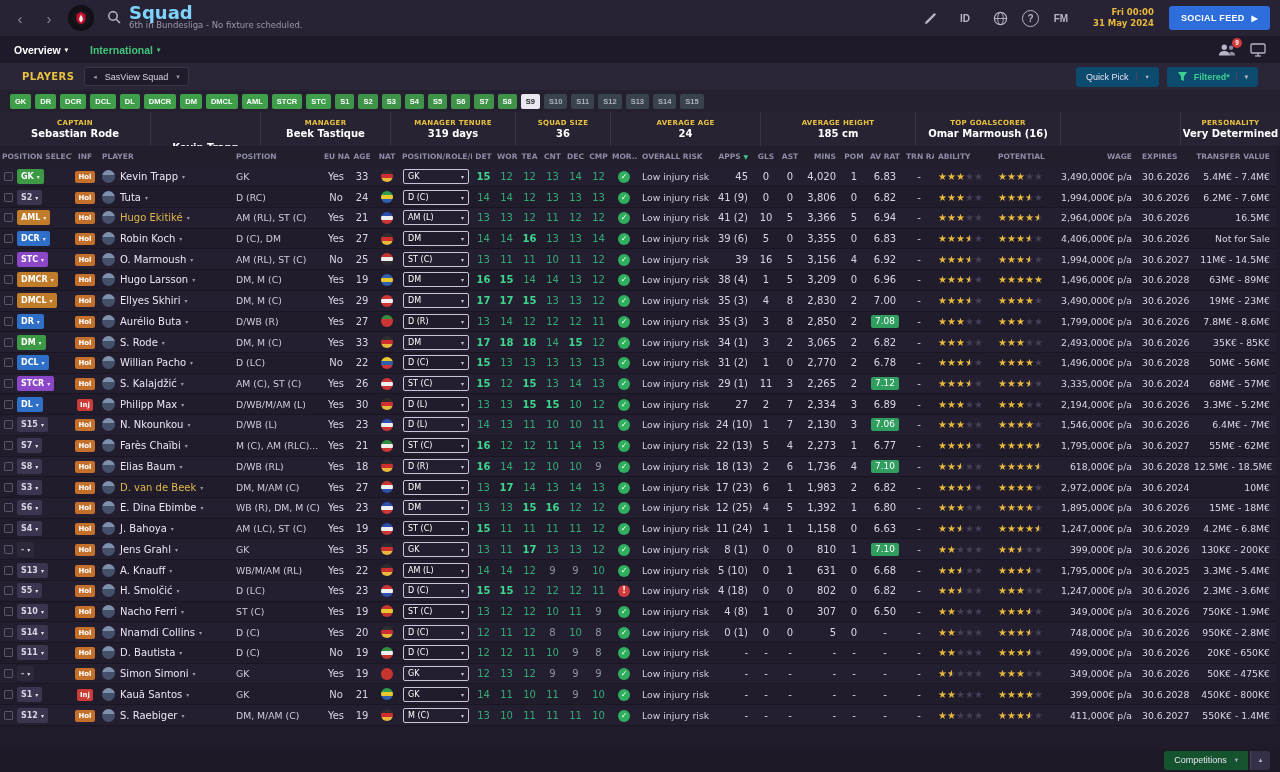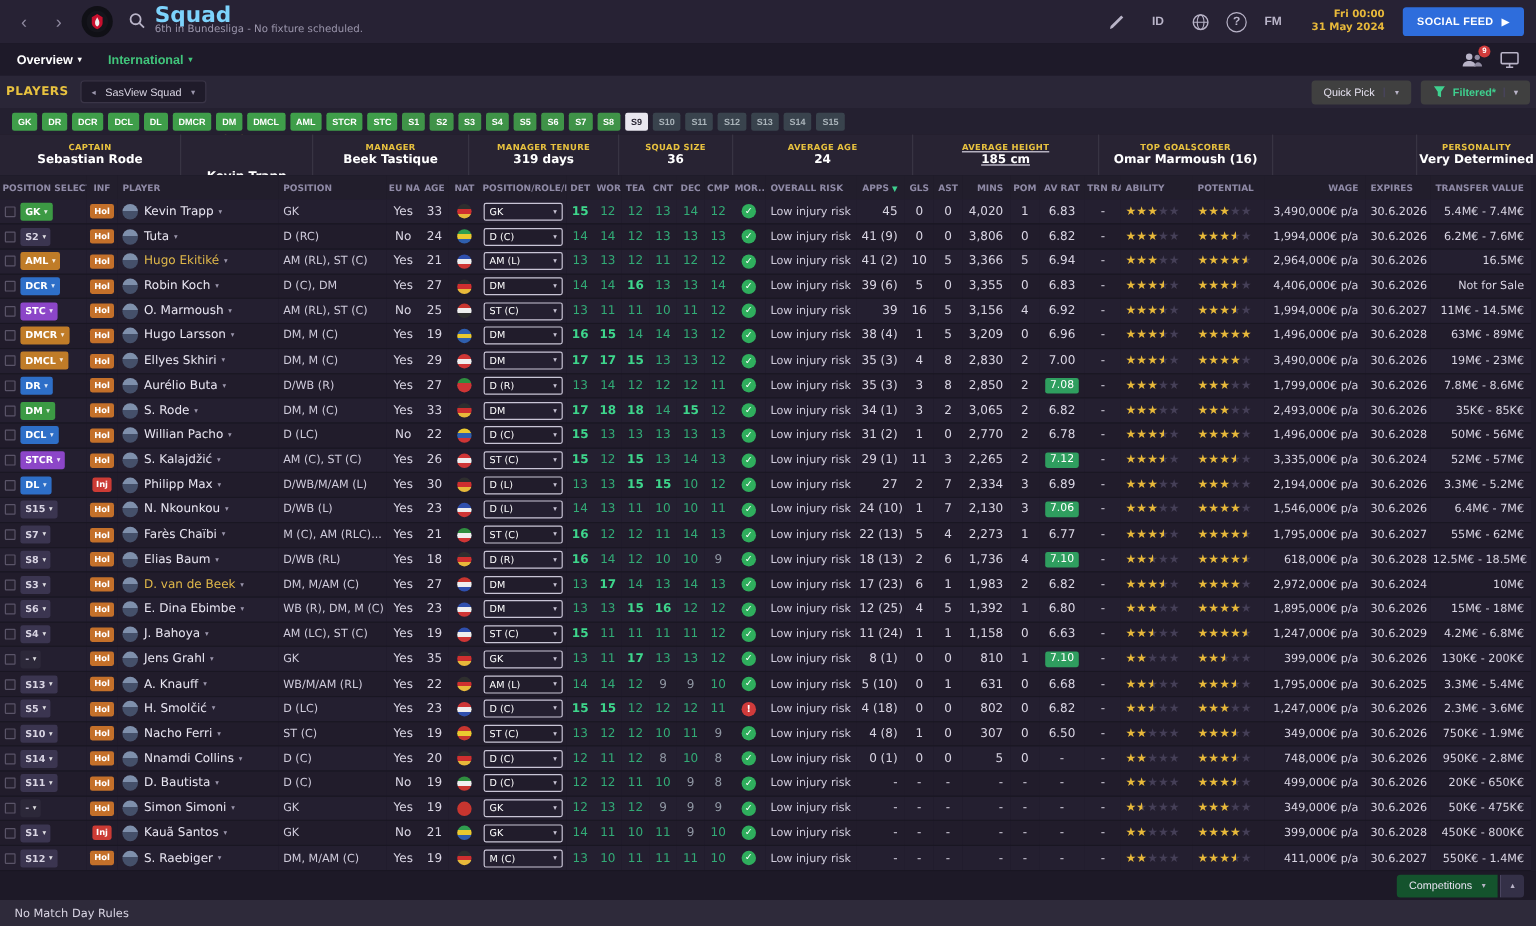--- a/index.html
+++ b/index.html
@@ -28,26 +28,26 @@
   .tabbar{height:27px;background:#1e1a29;display:flex;align-items:center;padding:0 14px;gap:22px;flex:0 0 auto}
   .tab{background:none;border:none;font-size:10.5px;font-weight:bold;cursor:pointer;display:flex;align-items:center;gap:4px}
   .tab .dd{font-size:6.5px}
   .tab-active{color:#fff}
   .tab-alt{color:#41c47b}
   .tabbar-right{margin-left:auto;display:flex;align-items:center;gap:14px}
   .tabicon{position:relative;background:none;border:none;cursor:pointer;display:flex;align-items:center}
   .notifbadge{position:absolute;top:-5px;right:-6px;background:#d03b3b;color:#fff;font-size:6.5px;font-weight:bold;width:10px;height:10px;border-radius:50%;display:flex;align-items:center;justify-content:center}
 
   
-  .playersbar{height:27px;background:#2a2637;display:flex;align-items:center;padding:0 5px;gap:10px;flex:0 0 auto}
+  .playersbar{height:27px;background:#2a2637;display:flex;align-items:center;padding:0 22px;gap:10px;flex:0 0 auto}
   .players-label{color:#e8c23f;font-size:10px;font-weight:bold;letter-spacing:.4px}
   .viewdd{background:#1f1b2a;border:1px solid #3a3547;border-radius:3px;height:19px;display:flex;align-items:center;gap:8px;padding:0 8px;color:#d9d5e3;font-size:9px;cursor:pointer}
   .viewdd .tri{font-size:7px;color:#9b96ac}
   .pb-right{margin-left:auto;display:flex;align-items:center;gap:8px}
-  .btn-dark{background:#404040;border:none;border-radius:3px;height:20px;display:flex;align-items:center;padding:0 10px;color:#e6e2f0;font-size:9px;cursor:pointer;gap:8px}
+  .btn-dark{background:#0c4a6e;border:none;border-radius:3px;height:20px;display:flex;align-items:center;padding:0 10px;color:#e6e2f0;font-size:9px;cursor:pointer;gap:8px}
   .btn-dark .seg{border-left:1px solid #4a4560;padding-left:8px;font-size:6.5px;color:#b9b4c8}
   .btn-filter{color:#3fd08f;font-weight:bold;gap:6px}
 
   
   .chiprow{height:22px;background:#242030;display:flex;align-items:center;padding:0 10px;gap:4px;flex:0 0 auto}
   .chip{height:15px;border:none;border-radius:2px;font-size:7.5px;font-weight:bold;padding:0 5px;cursor:pointer;color:#fff}
   .chip-pos{background:#3f9e4a}
   .chip-sub{background:#3f9348}
   .chip-active{background:#e9e7ef;color:#25212f}
   .chip-dark{background:#39434d;color:#aab4ba}
@@ -269,21 +269,21 @@
         <span class="sumvalue">319 days</span>
       </div>
       <div class="sumcell" style="width: 95px;">
         <span class="sumlabel">SQUAD SIZE</span>
         <span class="sumvalue">36</span>
       </div>
       <div class="sumcell" style="width: 150px;">
         <span class="sumlabel">AVERAGE AGE</span>
         <span class="sumvalue">24</span>
       </div>
-      <div class="sumcell" style="width: 155px; text-decoration: underline;">
+      <div class="sumcell" style="width: 155px;">
         <span class="sumlabel">AVERAGE HEIGHT</span>
         <span class="sumvalue">185 cm</span>
       </div>
       <div class="sumcell" style="width: 145px;">
         <span class="sumlabel">TOP GOALSCORER</span>
         <span class="sumvalue">Omar Marmoush (16)</span>
       </div>
       <div class="sumcell" style="width: 120px; gap: 36px;">
         <span class="sumlabel">MOST ASSISTS</span>
         <span class="sumvalue small">Aurélio Buta and Ellyes Skhiri (8)</span>
@@ -680,21 +680,21 @@
             <td class="">11</td>
             <td class="">3</td>
             <td class="ar">2,265</td>
             <td class="">2</td>
             <td class=""><span class="avrb">7.12</span></td>
             <td class="">-</td>
             <td class="al"><span class="stars"><span class="st f">★</span><span class="st f">★</span><span class="st f">★</span><span class="st h"><span>★</span>★</span><span class="st d">★</span></span></td>
             <td class="al"><span class="stars"><span class="st f">★</span><span class="st f">★</span><span class="st f">★</span><span class="st h"><span>★</span>★</span><span class="st d">★</span></span></td>
             <td class="ar c-wage">3,335,000€ p/a</td>
             <td class="al c-exp">30.6.2024</td>
-            <td class="ar c-val">52M€ - 57M€</td>
+            <td class="ar c-val">68M€ - 57M€</td>
           </tr>
           <tr>
             <td class="al"><span class="cbx"></span><span class="selbadge sel-d">DL<span class="dd">▾</span></span></td>
             <td class=""><span class="infb inf-inj">Inj</span></td>
             <td class="al"><span class="pico"></span><span class="pname">Philipp Max</span><span class="namedd">▾</span></td>
             <td class="al c-pos">D/WB/M/AM (L)</td>
             <td class="">Yes</td>
             <td class="">30</td>
             <td class=""><span class="flag" style="background:linear-gradient(to bottom,#2e2e2e 0 33%,#cf2f2f 33% 66%,#e8b93a 66% 100%)"></span></td>
             <td class=""><span class="roledd">D (L)<span class="dd">▾</span></span></td>
@@ -1174,18 +1174,15 @@
   </div>
 
   <footer class="footer">
     <div class="comprow">
       <button class="compbtn">
         <span>Competitions</span>
         <span class="tri">▾</span>
       </button>
       <button class="compcollapse">▴</button>
     </div>
-    <div class="matchday">
-      <span>No Match Day Rules</span>
-    </div>
   </footer>
 
 </div>
 
 </body></html>

